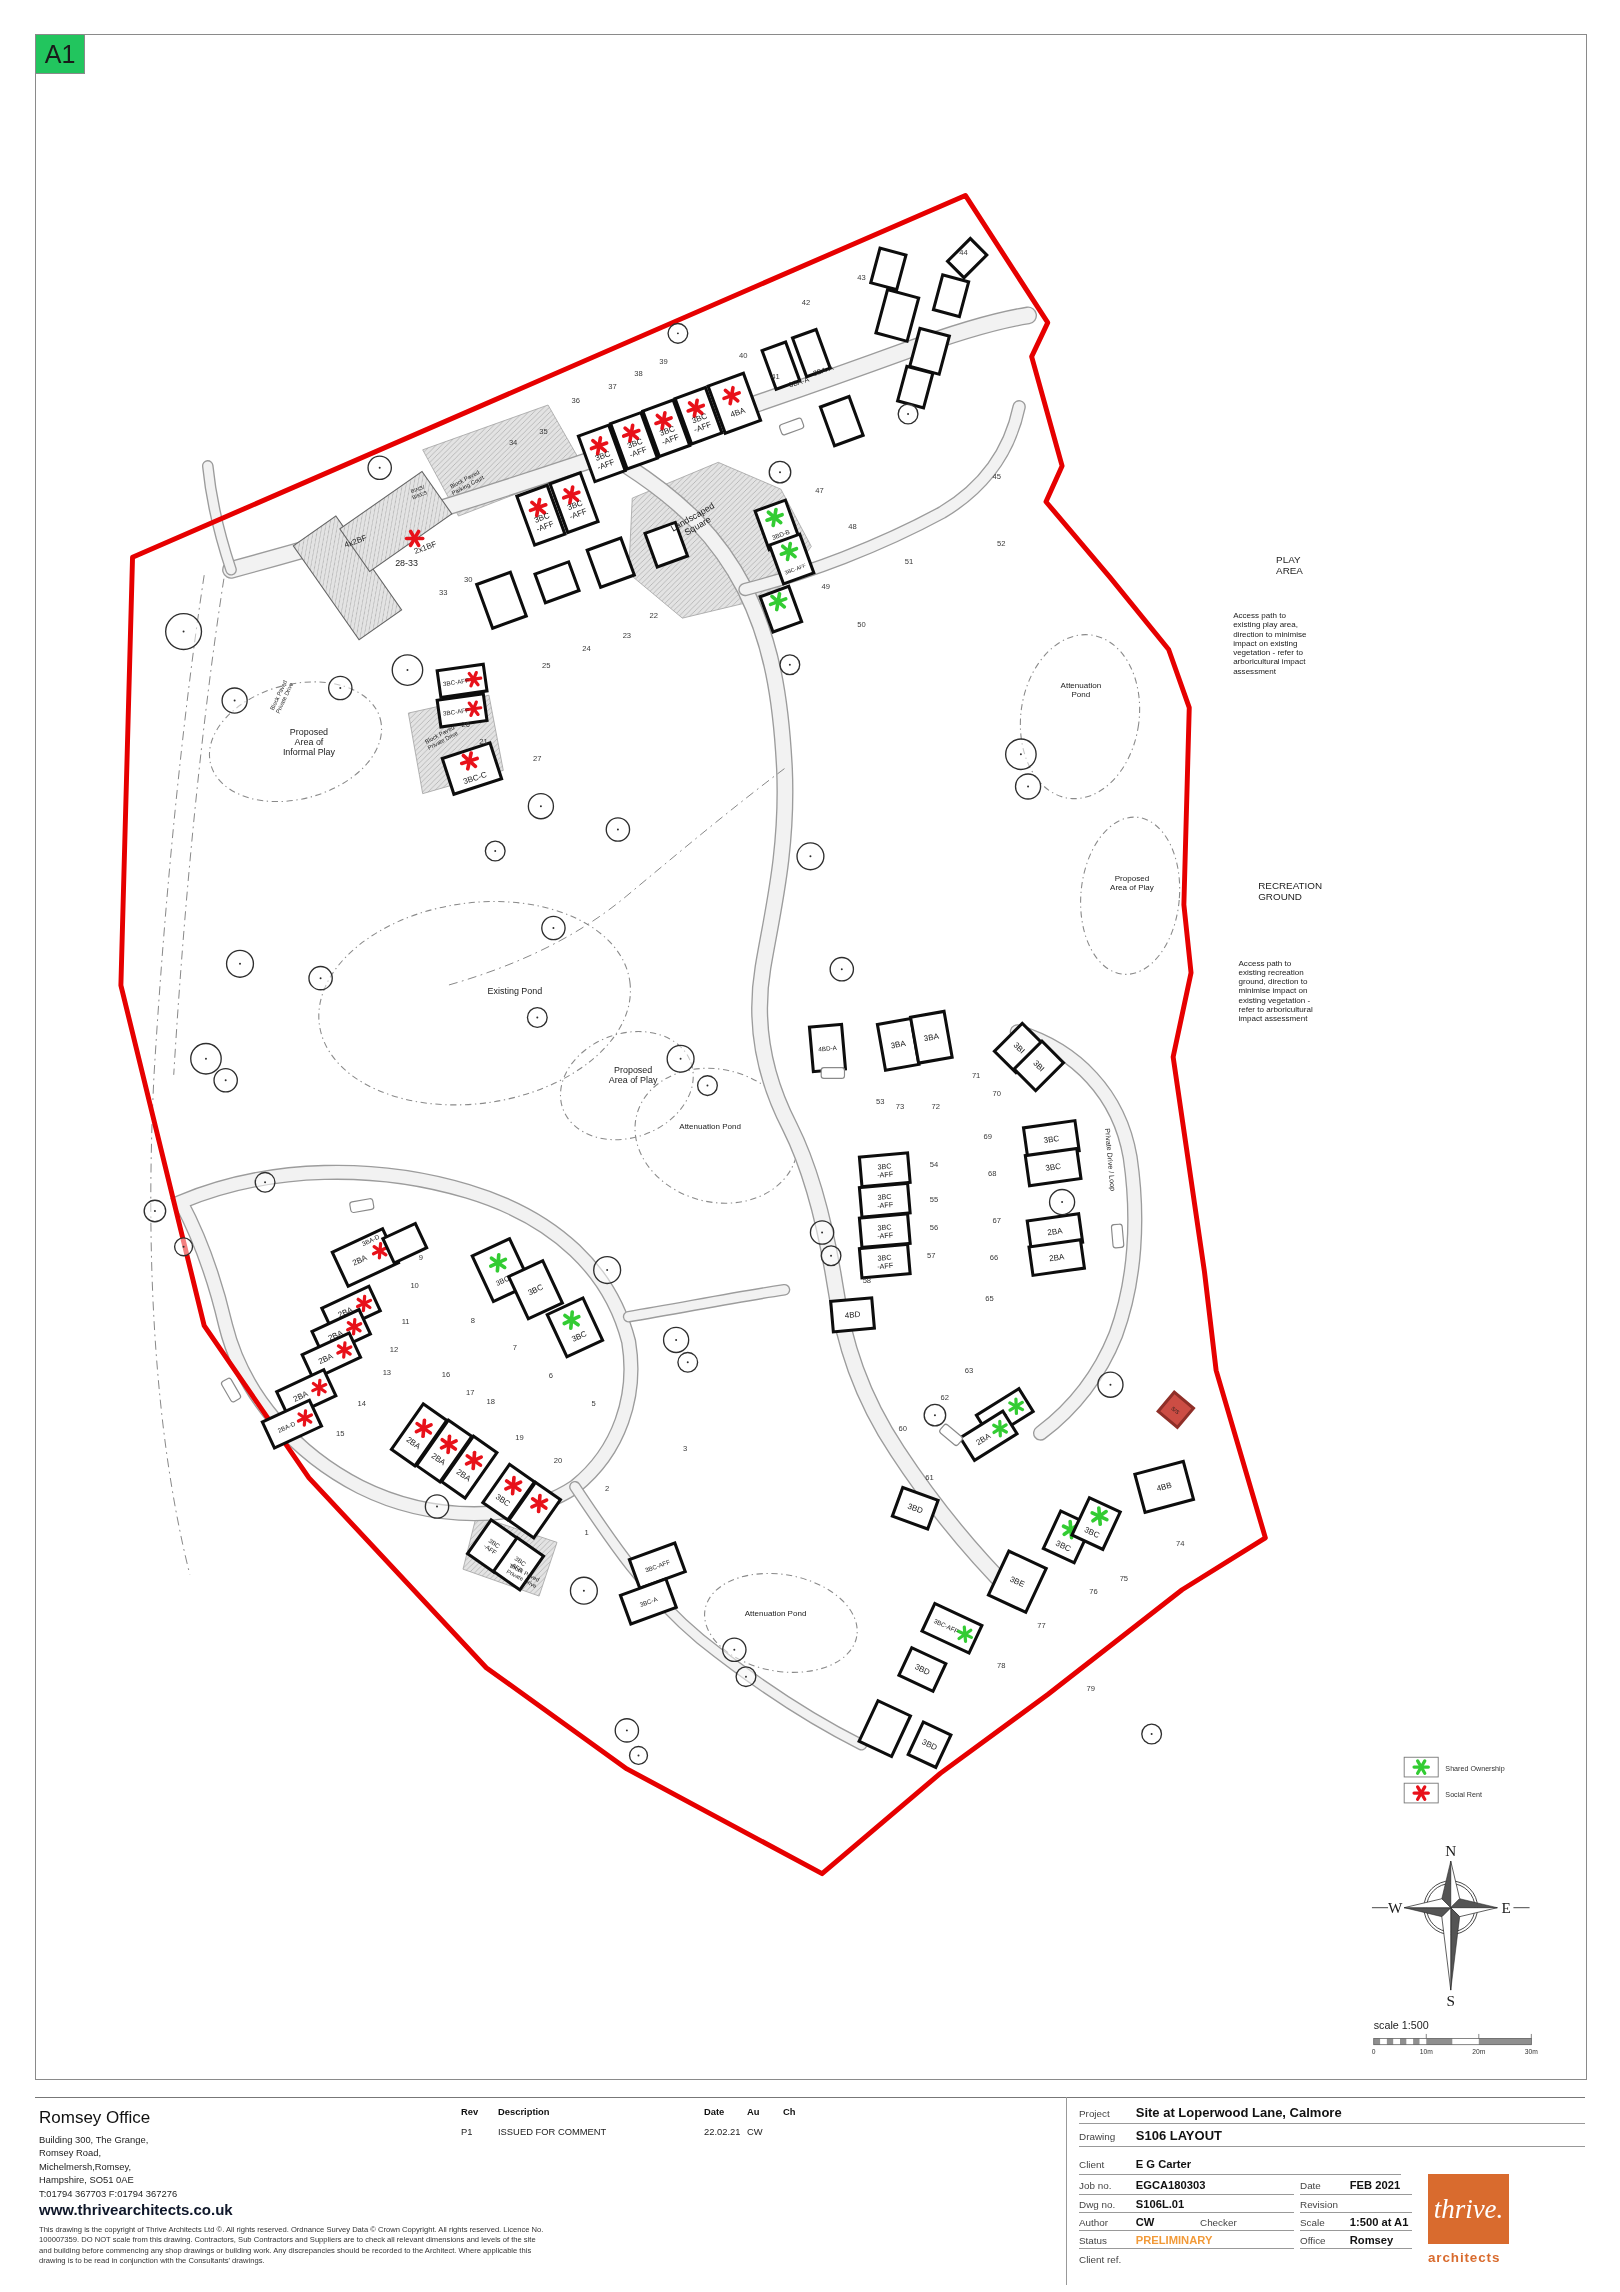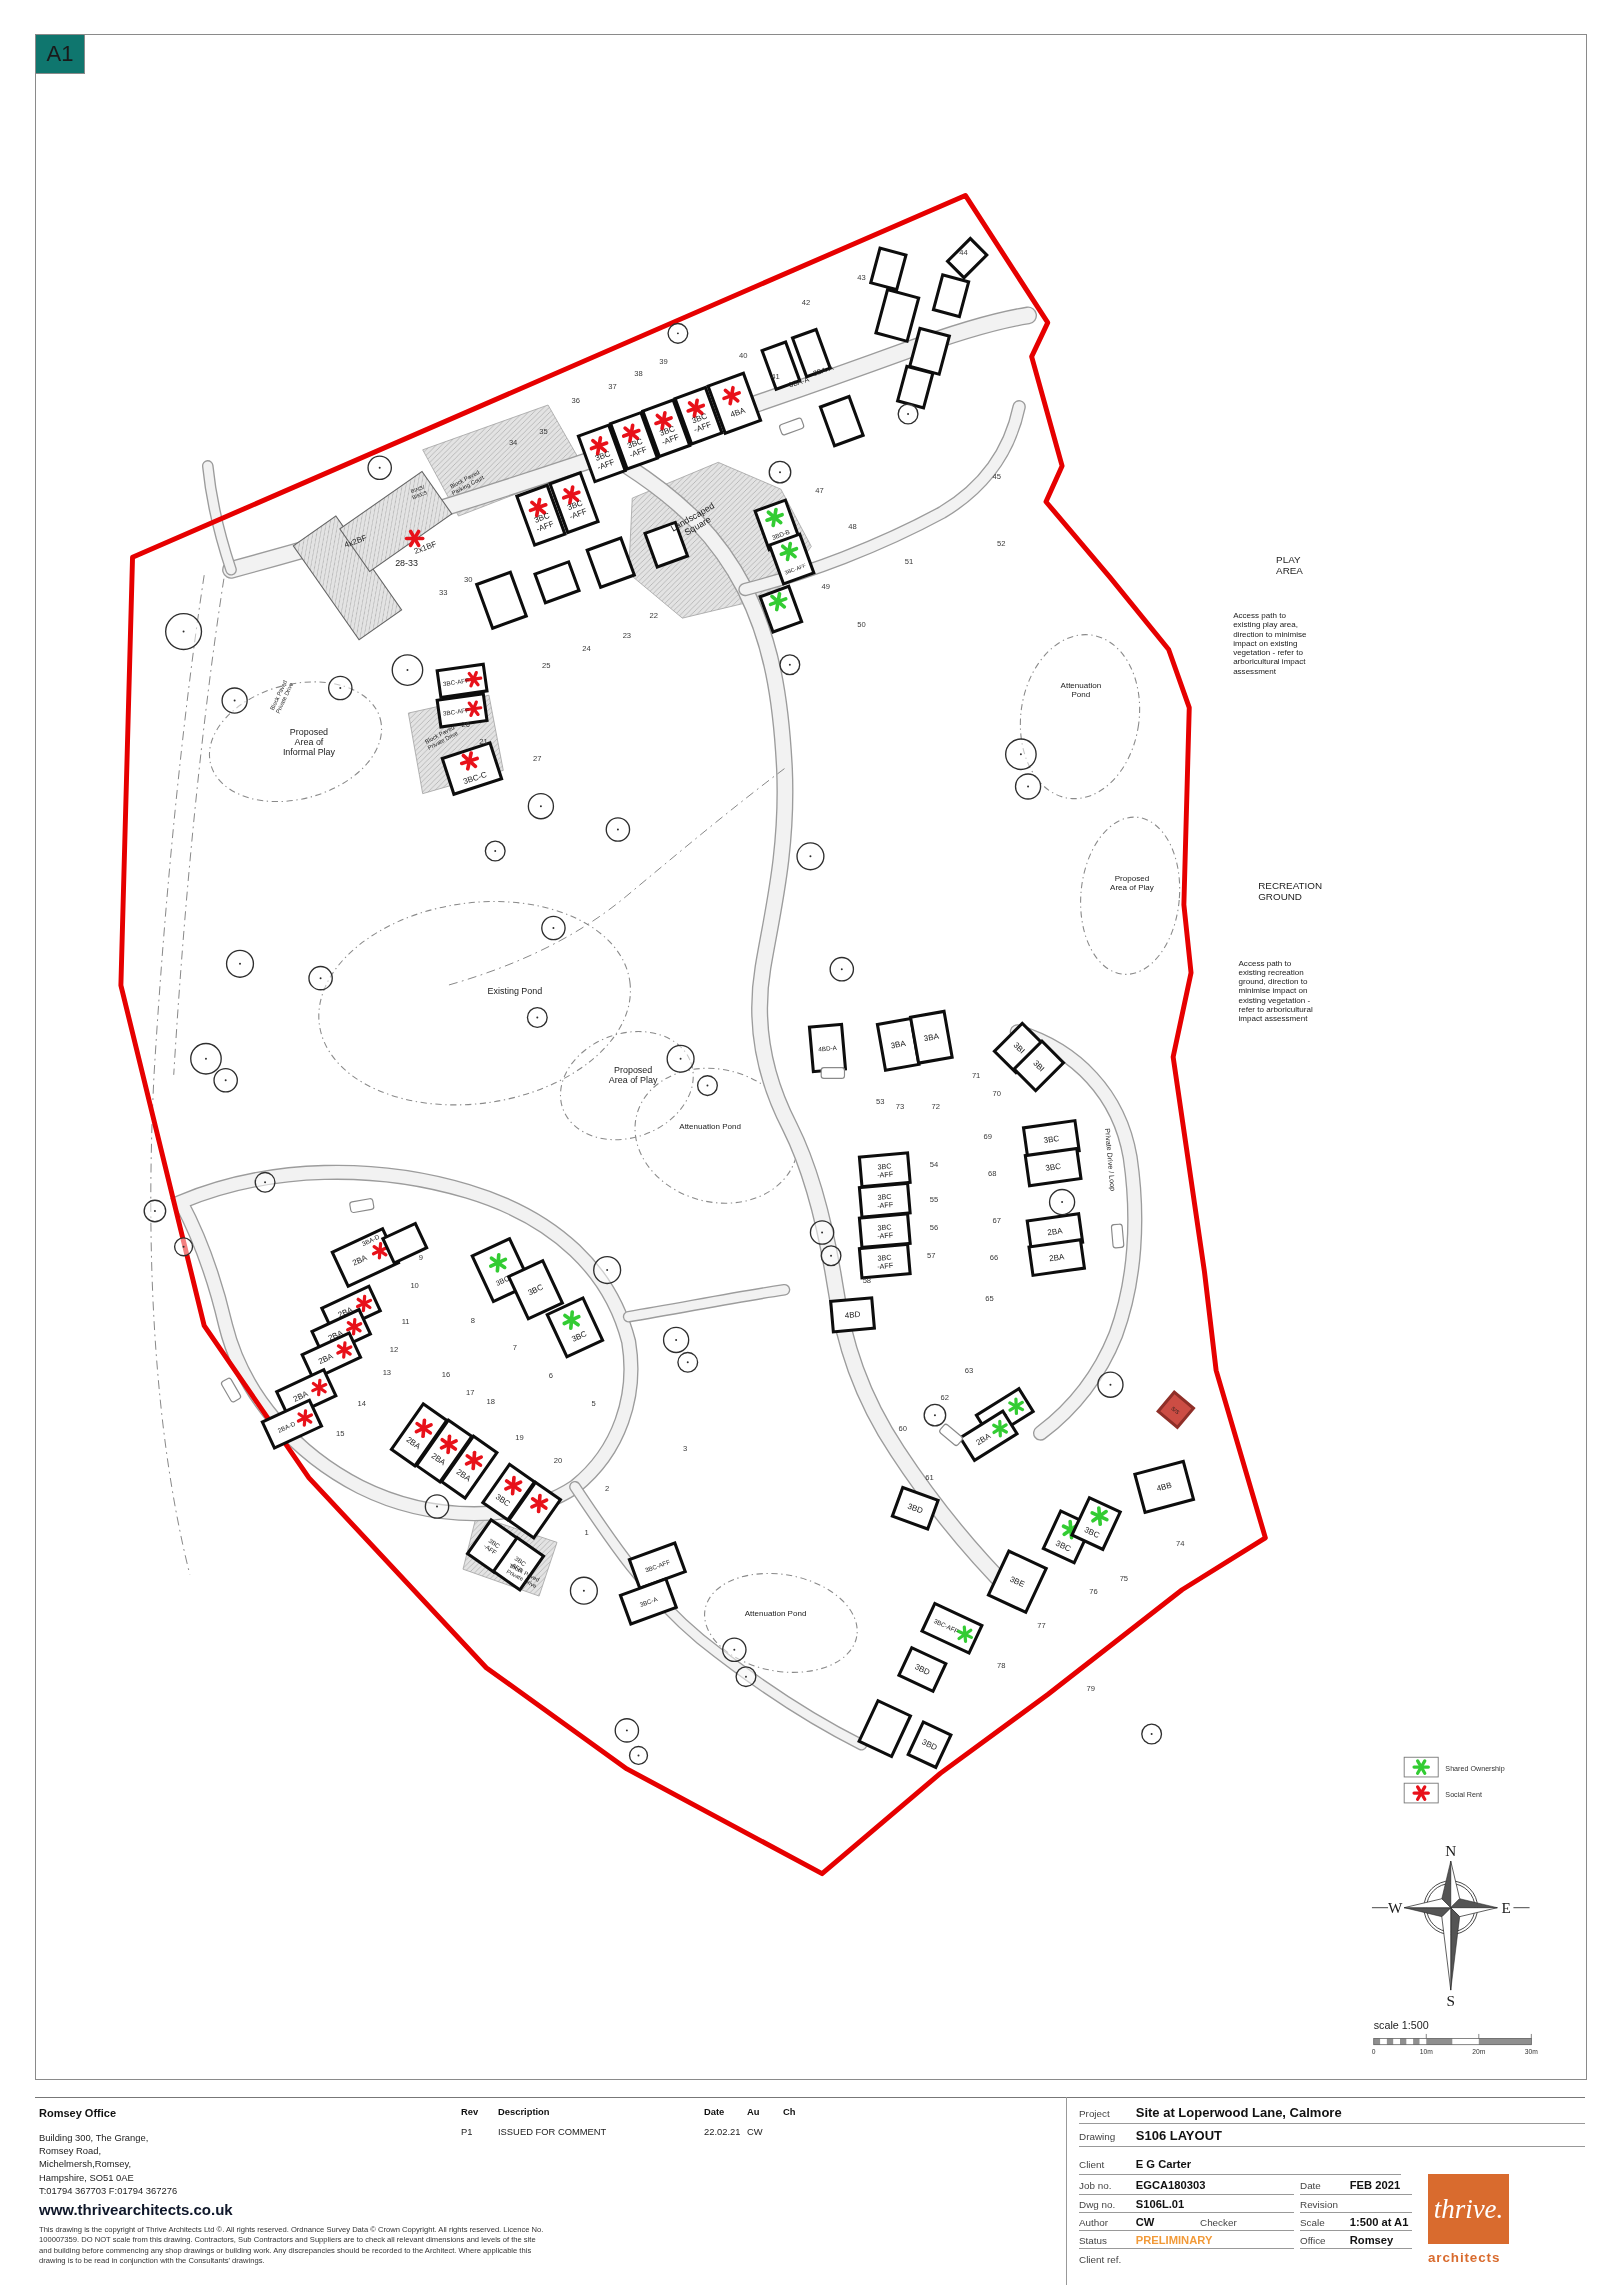--- a/index.html
+++ b/index.html
@@ -1,26 +1,26 @@
 <!DOCTYPE html>
 <html style="font-size:14.3px"><head>
 <meta charset="utf-8">
 <style>
   html,body{margin:0;padding:0;background:#fff;}
   .sheet{position:relative;width:1620px;height:2293px;background:#fff;overflow:hidden;
          font-family:"Liberation Sans",sans-serif;color:#1a1a1a;}
   .frame{position:absolute;left:35px;top:34px;width:1550px;height:2044px;border:1.3px solid #8a8a8a;}
   .a1box{position:absolute;left:35px;top:34px;width:48px;height:38px;border:1.3px solid #8a8a8a;
-         background:#0f766e;display:flex;align-items:center;justify-content:center;font-size:22px;z-index:5;}
+         background:#22c55e;display:flex;align-items:center;justify-content:center;font-size:25px;z-index:5;}
   svg#plan{position:absolute;left:0;top:0;}
   
   .tb-rule{position:absolute;left:35px;top:2097px;width:1550px;border-top:1.3px solid #777;}
   .tb-vline{position:absolute;left:1066px;top:2097px;height:188px;border-left:0.9px solid #999;}
   .office{position:absolute;top:2106px;width:166px;font-size:9.4px;line-height:1.42;color:#222;}
-  .office .t{font-weight:bold;font-size:11px;margin-bottom:9px;color:#111;}
+  .office .t{font-weight:normal;font-size:17px;margin-bottom:3px;color:#111;}
   .website{position:absolute;left:39px;top:2201px;font-weight:bold;font-size:15px;color:#0f172a;}
   .disclaimer{position:absolute;left:39px;top:2225px;width:506px;font-size:7.6px;line-height:1.35;color:#333;}
   .rev{position:absolute;top:2106px;left:0;font-size:9.4px;color:#222;}
   .rev span{position:absolute;white-space:nowrap;}
   .rev .h{font-weight:bold;color:#111;}
   .tbr{position:absolute;font-size:9.9px;color:#444;}
   .tbr .lab{display:inline-block;width:54px;color:#444;}
   .tbr .val{font-weight:bold;color:#111;font-size:11.2px;}
   .tbr .val.big{font-size:13px;}
   .seg{position:absolute;border-bottom:0.9px solid #999;}

